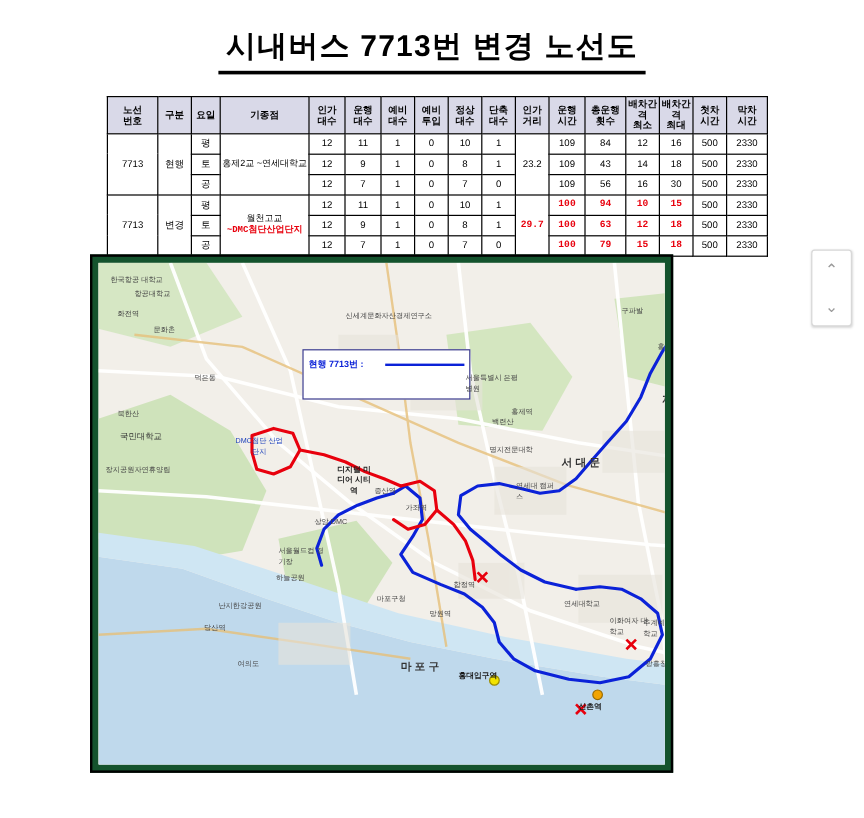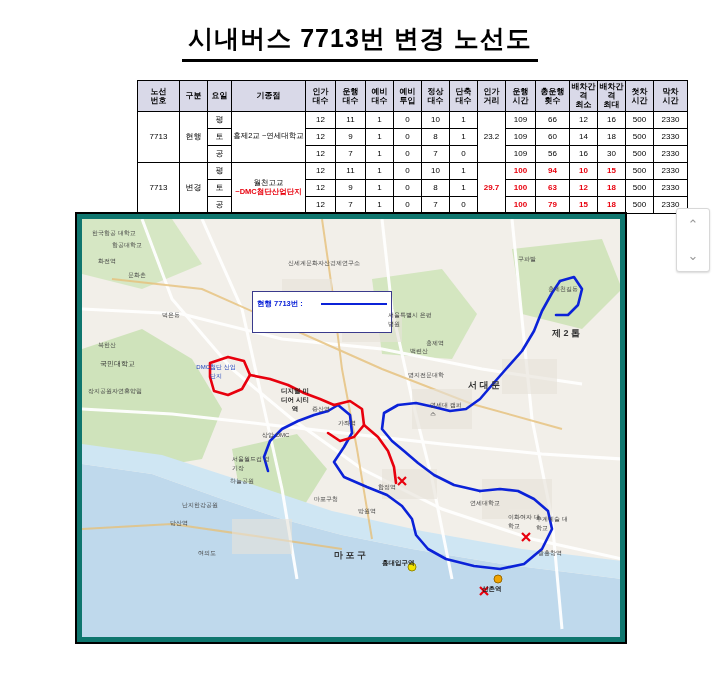--- a/index.html
+++ b/index.html
@@ -37,53 +37,53 @@
   
   .table-wrap {
     margin: 18px auto 0 auto;
     width: 542px;
   }
   table.route {
     border-collapse: collapse;
     width: 100%;
     font-size: 8px;
     table-layout: fixed;
-    margin-left: 48px;
   }
   table.route th, table.route td {
     border: 1px solid #000;
     text-align: center;
     vertical-align: middle;
     padding: 1px 0;
     line-height: 1.15;
     height: 14px;
   }
   table.route thead th {
     background: #d9d9e8;
     font-weight: bold;
     font-size: 8px;
     height: 26px;
   }
   .red {
     color: #e8000d;
     font-weight: bold;
+    font-family: Liberation Mono, monospace;
   }
   .cell-desc {
     font-size: 7.5px;
     line-height: 1.2;
   }
   
   .map-panel {
     position: absolute;
     left: 75px;
     top: 212px;
-    width: 552px;
+    width: 486px;
     height: 432px;
     border: 2px solid #000;
-    background: #0f766e;
+    background: #14532d;
     box-sizing: border-box;
     padding: 5px;
   }
   .map-inner {
     position: relative;
     width: 100%;
     height: 100%;
     overflow: hidden;
     background: #edf2e4;
   }
@@ -208,36 +208,36 @@
 ~연세대학교</span>
           </td>
           <td>12</td>
           <td>11</td>
           <td>1</td>
           <td>0</td>
           <td>10</td>
           <td>1</td>
           <td rowspan="3">23.2</td>
           <td>109</td>
-          <td>66</td>
+          <td>84</td>
           <td>12</td>
           <td>16</td>
           <td>500</td>
           <td>2330</td>
         </tr>
         <tr>
           <td>토</td>
           <td>12</td>
           <td>9</td>
           <td>1</td>
           <td>0</td>
           <td>8</td>
           <td>1</td>
           <td>109</td>
-          <td>60</td>
+          <td>43</td>
           <td>14</td>
           <td>18</td>
           <td>500</td>
           <td>2330</td>
         </tr>
         <tr>
           <td>공</td>
           <td>12</td>
           <td>7</td>
           <td>1</td>

